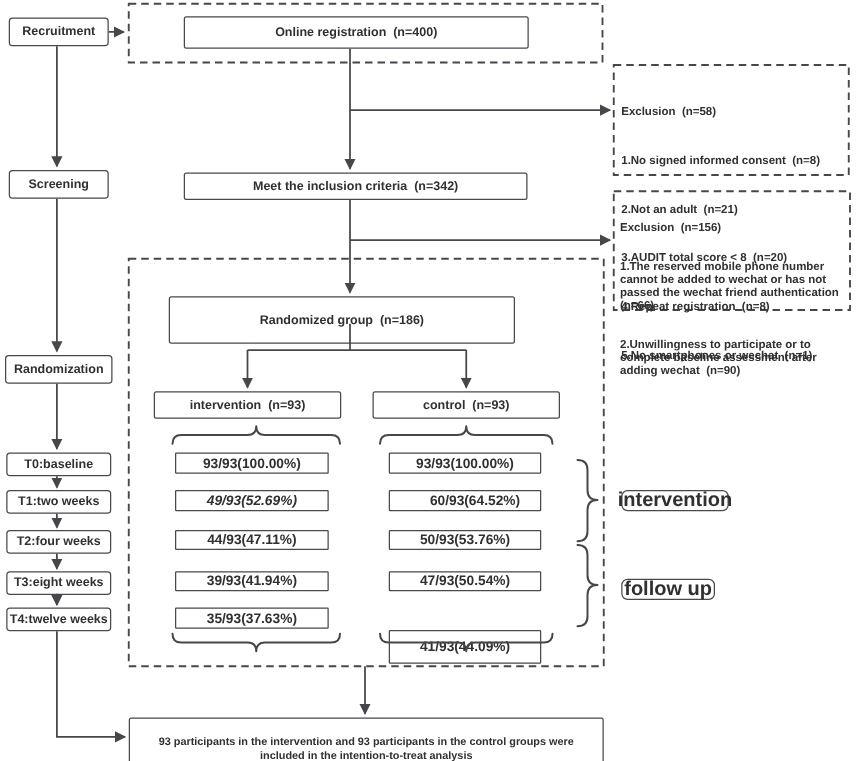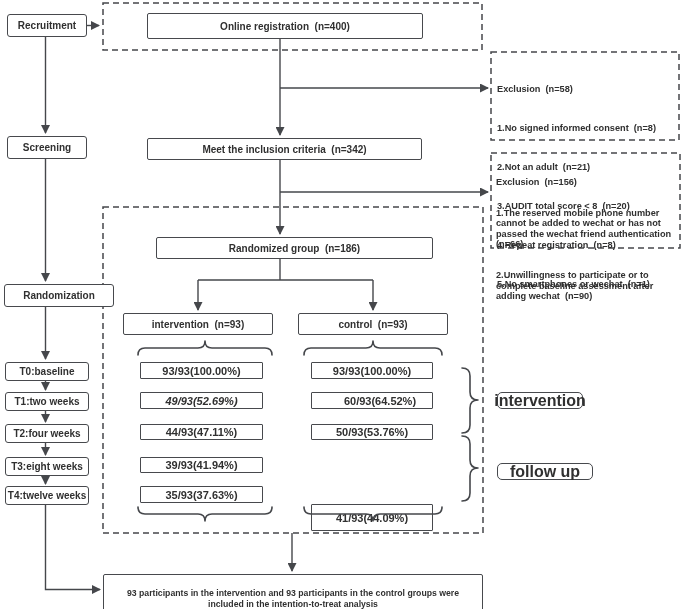--- a/index.html
+++ b/index.html
@@ -35,61 +35,62 @@
 
   <svg class="layer" viewBox="0 0 685 609">
     <rect class="dash" x="103" y="3" width="379" height="47"></rect>
     <rect class="dash" x="103" y="207" width="380" height="326"></rect>
     <rect class="dash" x="491" y="52" width="188" height="88"></rect>
     <rect class="dash" x="491" y="153" width="189" height="95"></rect>
   </svg>
 
   <div class="box lbox" style="left:7px;top:14px;width:80px;height:23px;">Recruitment</div>
   <div class="box lbox" style="left:7px;top:136px;width:80px;height:23px;">Screening</div>
-  <div class="box lbox" style="left:4px;top:284px;width:110px;height:23px;">Randomization</div>
+  <div class="box lbox" style="left:4px;top:284px;width:86px;height:23px;">Randomization</div>
   <div class="box lbox" style="left:5px;top:362px;width:84px;height:19px;">T0:baseline</div>
   <div class="box lbox" style="left:5px;top:392px;width:84px;height:19px;">T1:two weeks</div>
   <div class="box lbox" style="left:5px;top:424px;width:84px;height:19px;">T2:four weeks</div>
   <div class="box lbox" style="left:5px;top:457px;width:84px;height:19px;">T3:eight weeks</div>
   <div class="box lbox" style="left:5px;top:486px;width:84px;height:19px;">T4:twelve weeks</div>
 
   <div class="box cbox" style="left:147px;top:13px;width:276px;height:26px;">Online registration  (n=400)</div>
   <div class="box cbox" style="left:147px;top:138px;width:275px;height:22px;">Meet the inclusion criteria  (n=342)</div>
-  <div class="box cbox" style="left:156px;top:237px;width:277px;height:22px;text-align:right;">Randomized group  (n=186)</div>
+  <div class="box cbox" style="left:135px;top:237px;width:277px;height:38px;text-align:right;">Randomized group  (n=186)</div>
   <div class="box cbox" style="left:123px;top:313px;width:150px;height:22px;">intervention  (n=93)</div>
   <div class="box cbox" style="left:298px;top:313px;width:150px;height:22px;">control  (n=93)</div>
 
   <div class="box pbox" style="left:140px;top:362px;width:123px;height:17px;">93/93(100.00%)</div>
   <div class="box pbox" style="left:140px;top:392px;width:123px;height:17px;font-style:italic;">49/93(52.69%)</div>
   <div class="box pbox" style="left:140px;top:424px;width:123px;height:16px;">44/93(47.11%)</div>
   <div class="box pbox" style="left:140px;top:457px;width:123px;height:16px;">39/93(41.94%)</div>
   <div class="box pbox" style="left:140px;top:486px;width:123px;height:17px;">35/93(37.63%)</div>
 
   <div class="box pbox" style="left:311px;top:362px;width:122px;height:17px;">93/93(100.00%)</div>
   <div class="box pbox" style="left:311px;top:392px;width:122px;height:17px;padding-left:16px;">60/93(64.52%)</div>
   <div class="box pbox" style="left:311px;top:424px;width:122px;height:16px;">50/93(53.76%)</div>
+  <div class="box pbox" style="left:311px;top:457px;width:122px;height:16px;">47/93(50.54%)</div>
   <div class="box pbox" style="left:311px;top:486px;width:122px;height:27px;margin-top:18px;">41/93(44.09%)</div>
 
   <div class="exc exc1" style="left:497px;top:57px;width:178px;">
     <div>Exclusion  (n=58)</div>
     <div>1.No signed informed consent  (n=8)</div>
     <div>2.Not an adult  (n=21)</div>
     <div>3.AUDIT total score &lt; 8  (n=20)</div>
     <div>4.Repeat registration  (n=8)</div>
     <div>5.No smartphones or wechat  (n=1)</div>
   </div>
 
   <div class="exc exc2" style="left:496px;top:156px;width:180px;">
     <div>Exclusion  (n=156)</div>
     <div>1.The reserved mobile phone number cannot be added to wechat or has not passed the wechat friend authentication  (n=66)</div>
     <div>2.Unwillingness to participate or to complete baseline assessment after adding wechat  (n=90)</div>
   </div>
 
   <div class="box rlabel" style="left:497px;top:392px;width:86px;height:17px;">intervention</div>
-  <div class="box rlabel" style="left:497px;top:463px;width:96px;height:17px;">follow up</div>
+  <div class="box rlabel" style="left:497px;top:463px;width:75px;height:17px;">follow up</div>
 
   <div class="box fbox" style="left:103px;top:574px;width:380px;height:50px;">93 participants in the intervention and 93 participants in the control groups were included in the intention-to-treat analysis</div>
 
   <svg class="layer" style="z-index:3;" viewBox="0 0 685 609">
     <defs>
       <marker id="ah" markerUnits="userSpaceOnUse" markerWidth="9" markerHeight="9" refX="8" refY="4.5" orient="auto">
         <path d="M0,0 L9,4.5 L0,9 z" fill="#45474b"></path>
       </marker>
     </defs>
 

